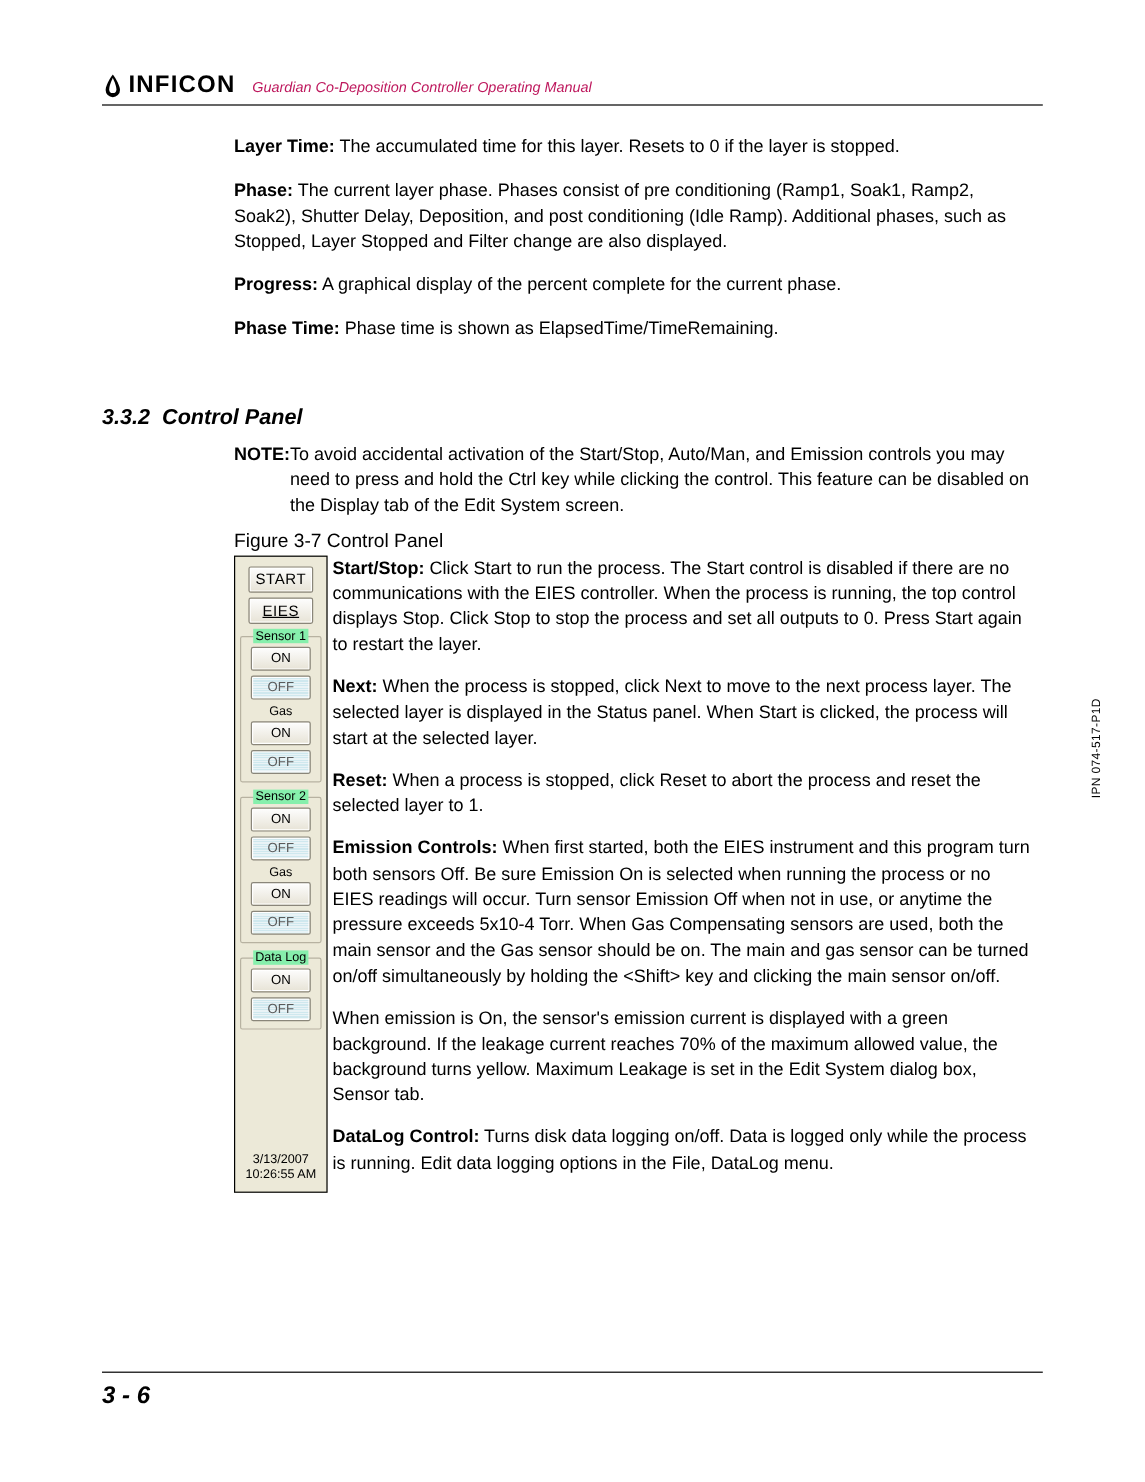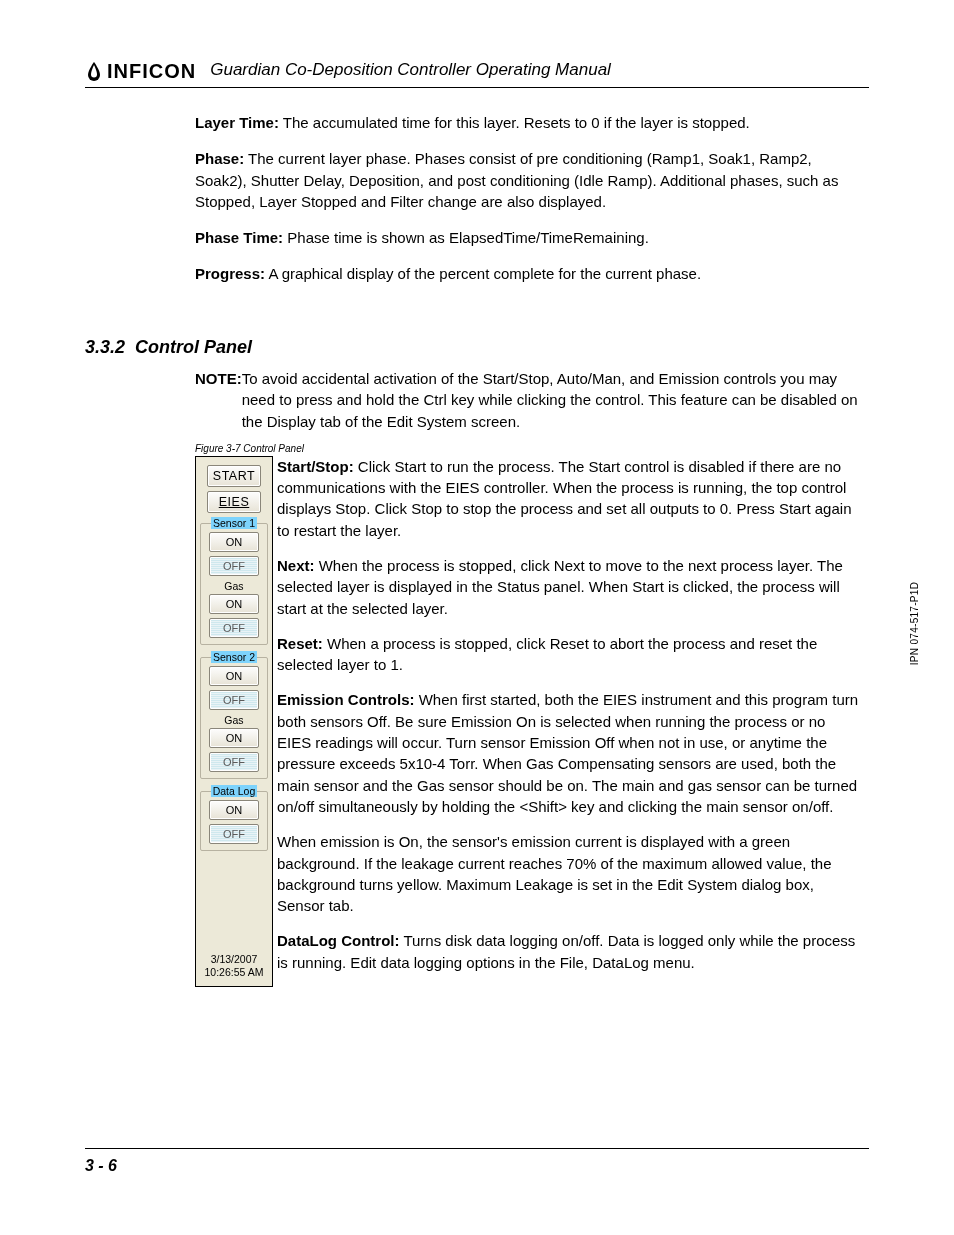--- a/index.html
+++ b/index.html
@@ -33,40 +33,40 @@
     display: flex;
     align-items: center;
     font-weight: 600;
     font-size: 20px;
     letter-spacing: 1px;
     transform: translateY(2px);
   }
   .logo svg { margin-right: 4px; }
   .doc-title {
     font-style: italic;
-    font-size: 17px;
-    color: #000000;
+    font-size: 12px;
+    color: #be185d;
     padding-bottom: 1px;
   }
   .content {
     margin-left: 110px;
     margin-right: 10px;
     margin-top: 24px;
   }
   .para { line-height: 1.45; margin: 0 0 14px 0; }
   .para b { font-weight: bold; }
   .section-heading {
     font-style: italic;
     font-weight: bold;
     font-size: 18px;
     margin: 52px 0 10px -110px;
   }
   .note-block { display: flex; gap: 0; margin-bottom: 10px; line-height:1.45; }
   .note-label { font-weight: bold; }
-  .fig-caption { font-style: italic; font-size: 10px; margin: 6px 0 2px 0; }
+  .fig-caption { font-size: 16px; margin: 6px 0 2px 0; }
   .fig-row {
     display: flex;
     align-items: stretch;
     gap: 4px;
   }
   .panel-img {
     border: 1px solid #000;
     width: 78px;
     background: #ece9d8;
     font-family: Tahoma, Arial, sans-serif;
@@ -99,30 +99,30 @@
     border:1px solid #b7b2a1;
     border-radius:2px;
     width: 62px;
     margin: 8px 0 4px 0;
     padding: 6px 2px 4px 2px;
     position:relative;
     display:flex;flex-direction:column;align-items:center;
   }
   .grp-label{
     position:absolute; top:-7px; left:0; right:0;
-    text-align:center; font-size:10.5px; background:#7dd3fc;
+    text-align:center; font-size:10.5px; background:#86efac;
     padding: 0 2px; margin: 0 auto; width: fit-content;
   }
   .sublabel { font-size:10.5px; margin:2px 0 0 0;}
   .timestamp { font-size:10.5px; text-align:center; line-height:1.3; margin-top: auto; padding-top:34px;}
   .right-col { flex:1; line-height:1.42; }
   .right-col p { margin:0 0 14px 0; }
   .pagefooter {
     position:absolute; bottom:0; left:0;
-    font-style:italic; font-weight:bold; font-size:16px;
+    font-style:italic; font-weight:bold; font-size:20px;
     border-top:1.5px solid #000; width:100%; padding-top:8px;
   }
   .side-ipn {
     position:absolute;
     right: 40px;
     top: 50%;
     transform: rotate(-90deg) translateX(50%);
     transform-origin: right center;
     font-size: 10px;
     color:#000;
@@ -140,22 +140,22 @@
         <path d="M9 4 C9 4 6 10 6 13.5 A3 3 0 0 0 12 13.5 C12 10 9 4 9 4 Z" fill="#fff"></path>
       </svg>
       <span>INFICON</span>
     </div>
     <div class="doc-title">Guardian Co-Deposition Controller Operating Manual</div>
   </div>
 
   <div class="content">
     <p class="para"><b>Layer Time:</b> <span>The accumulated time for this layer. Resets to 0 if the layer is stopped.</span></p>
     <p class="para"><b>Phase:</b> <span>The current layer phase. Phases consist of pre conditioning (Ramp1, Soak1, Ramp2, Soak2), Shutter Delay, Deposition, and post conditioning (Idle Ramp). Additional phases, such as Stopped, Layer Stopped and Filter change are also displayed.</span></p>
+    <p class="para"><b>Progress:</b> <span>A graphical display of the percent complete for the current phase.</span></p>
     <p class="para"><b>Phase Time:</b> <span>Phase time is shown as ElapsedTime/TimeRemaining.</span></p>
-    <p class="para"><b>Progress:</b> <span>A graphical display of the percent complete for the current phase.</span></p>
 
     <div class="section-heading">
       <span>3.3.2</span>&nbsp;&nbsp;<span>Control Panel</span>
     </div>
 
     <div class="note-block">
       <div class="note-label">NOTE:</div>
       <div>To avoid accidental activation of the Start/Stop, Auto/Man, and Emission controls you may need to press and hold the Ctrl key while clicking the control. This feature can be disabled on the Display tab of the Edit System screen.</div>
     </div>
 

